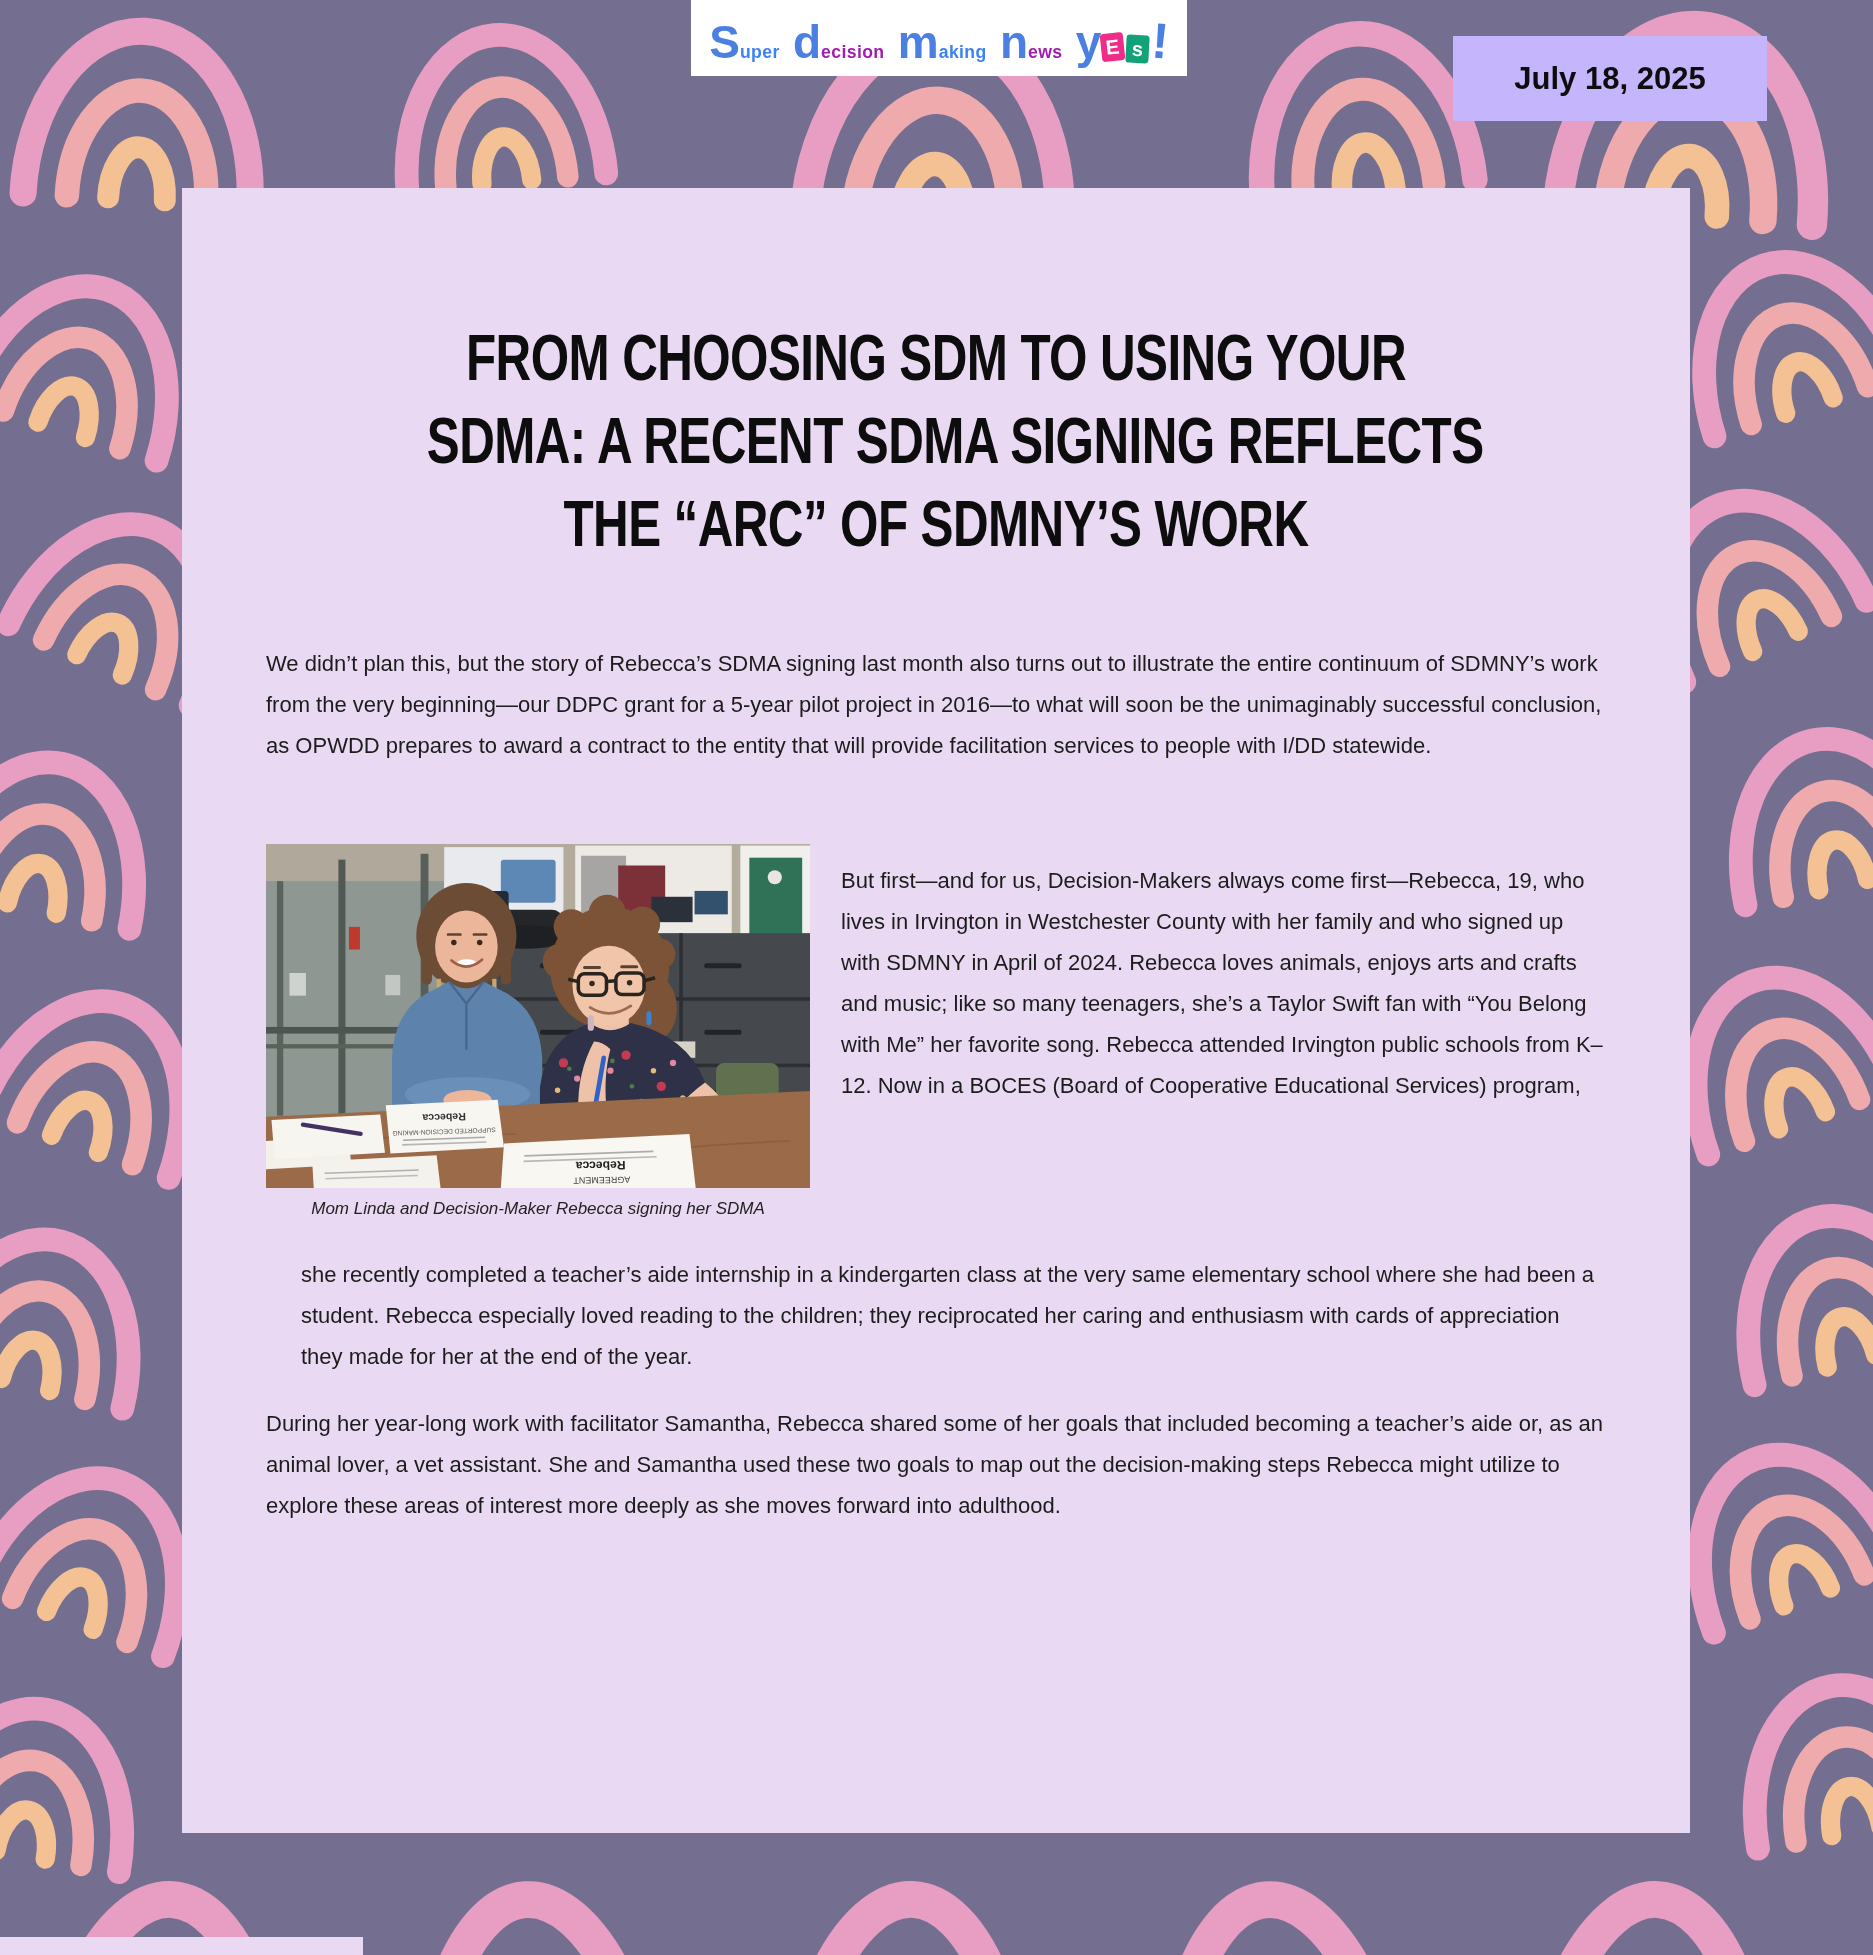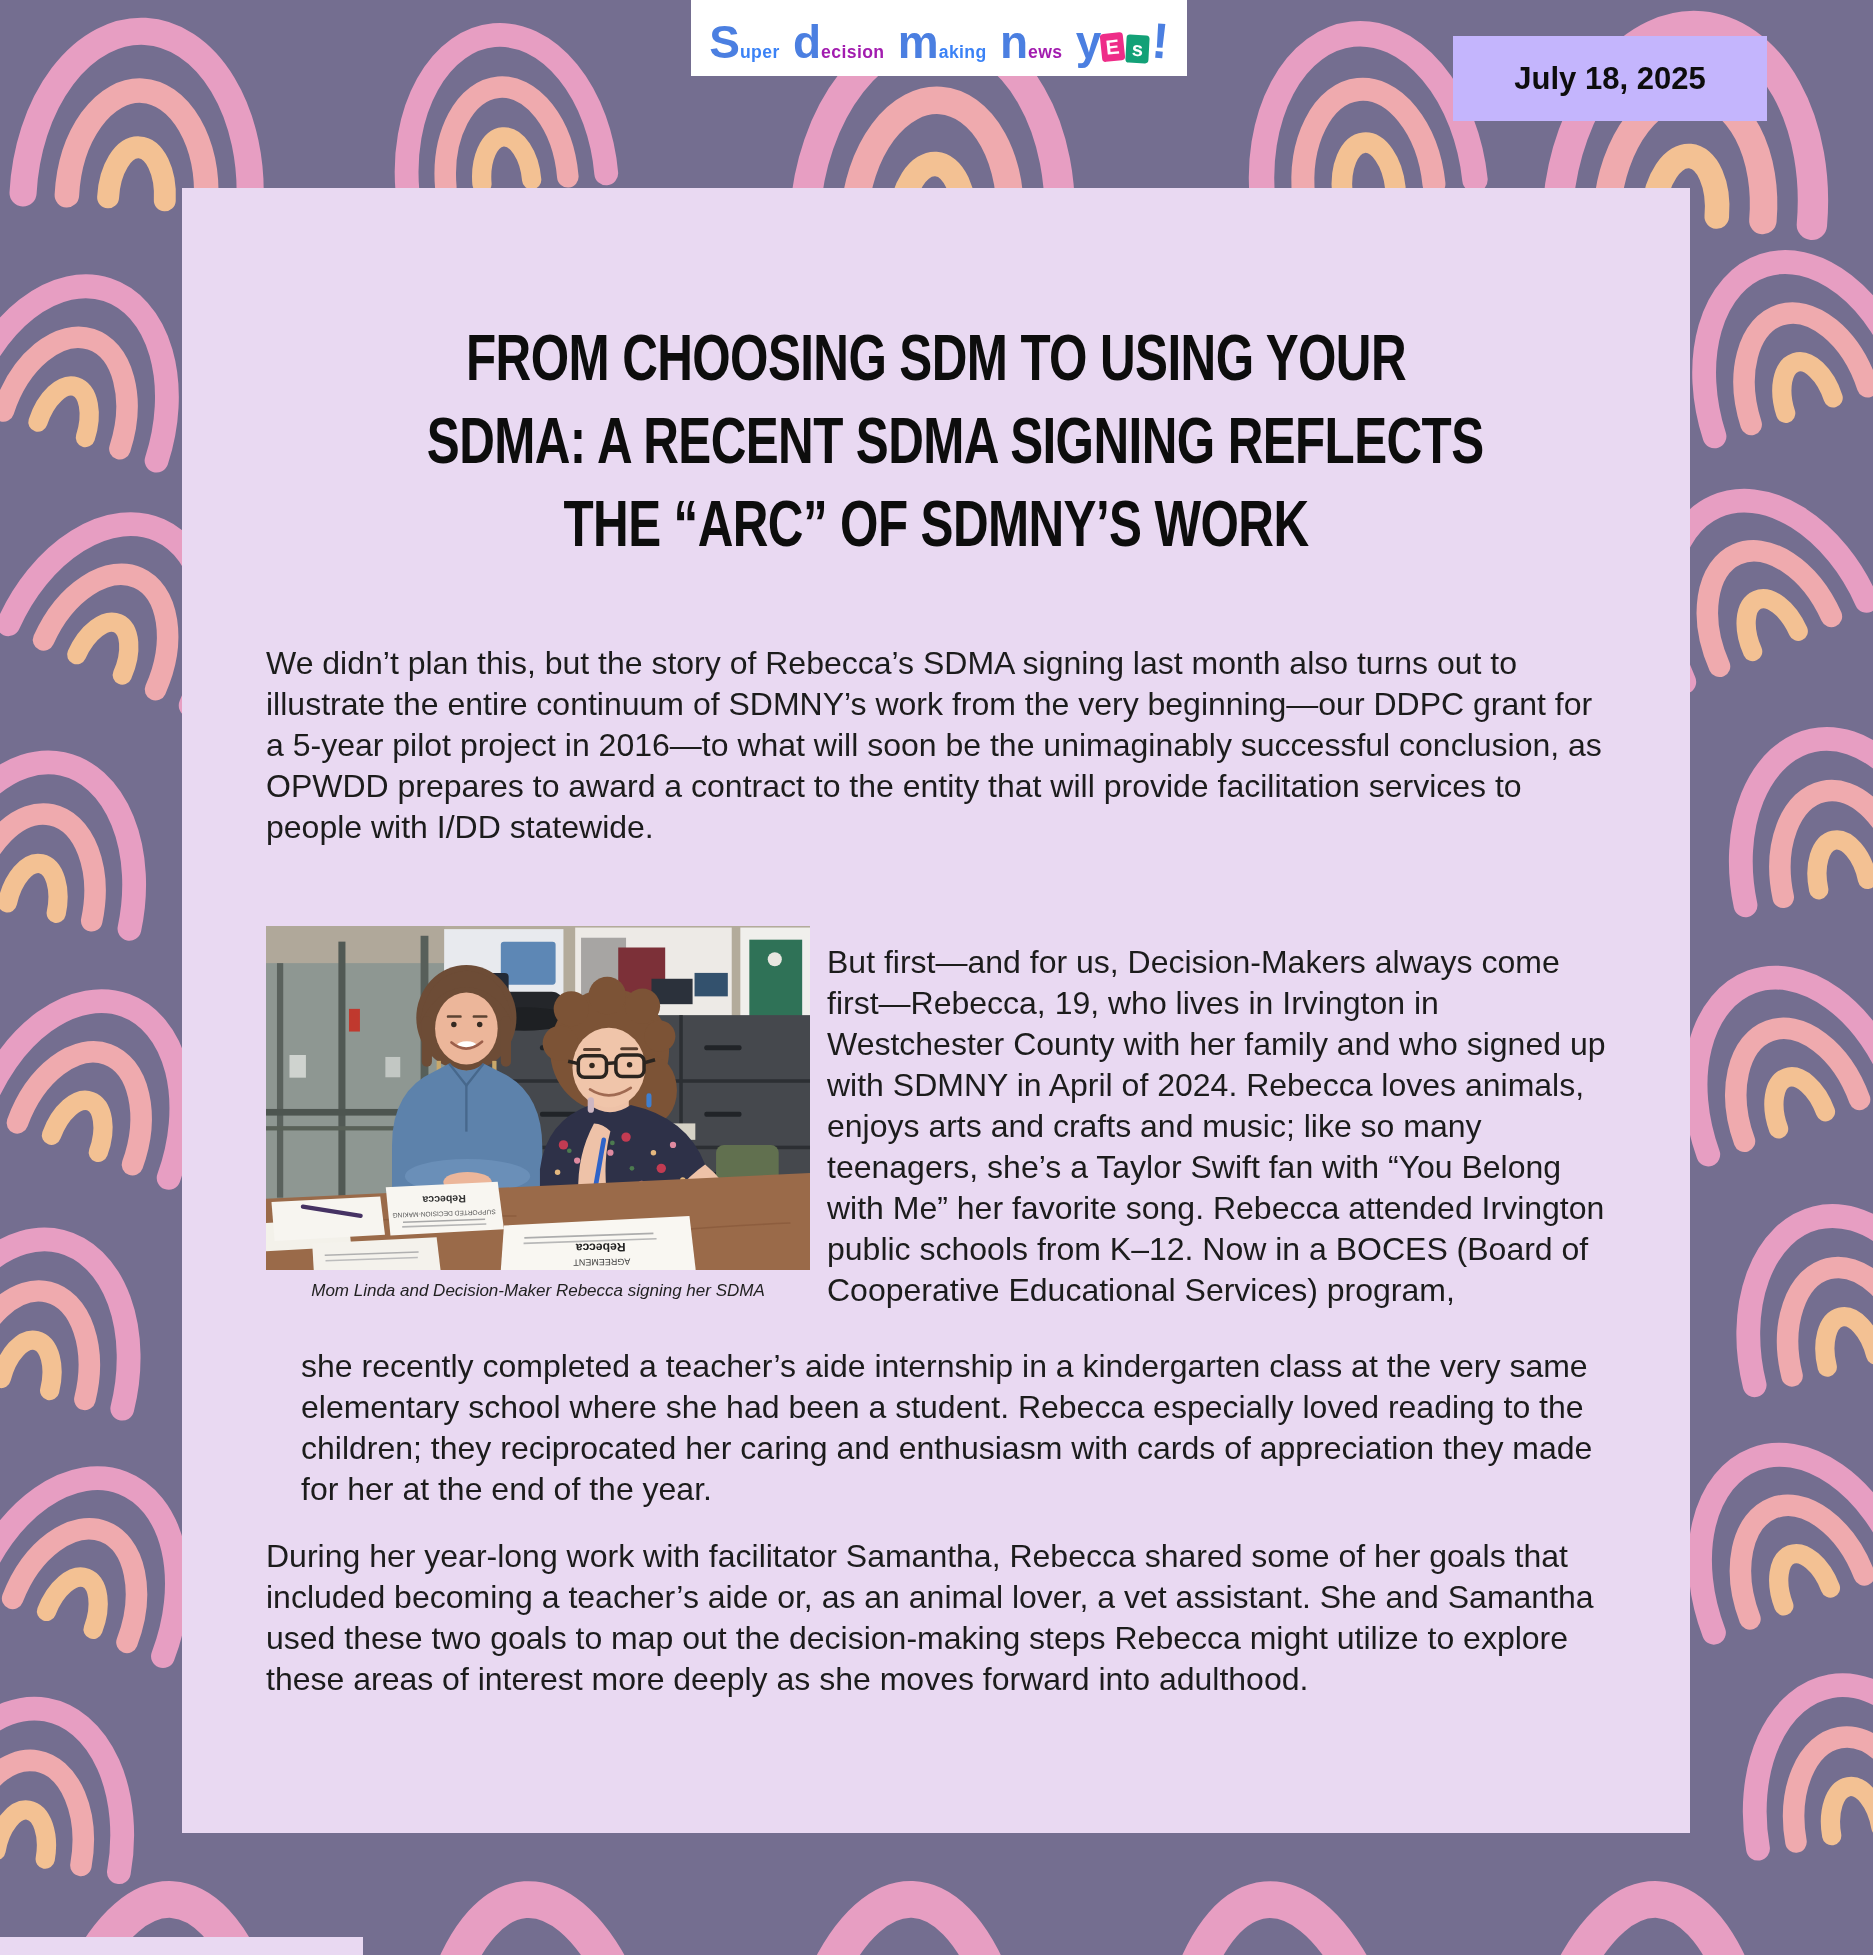--- a/index.html
+++ b/index.html
@@ -40,29 +40,29 @@
   .card {
     position: absolute; left: 182px; top: 188px; width: 1508px; height: 1645px;
     background: #e9d9f2; padding: 8px 84px;
   }
   .headline {
     margin: 0 0 78px 0; padding-top: 120px;
     text-align: center; font-weight: 700; color: #0d0d0d;
     font-size: 65px; line-height: 83px; letter-spacing: -0.8px;
     transform: scaleX(0.76); transform-origin: 50% 0; white-space: nowrap;
   }
-  .body-text { margin: 0; font-size: 32px; line-height: 41px; color: #1c1c1c; }
+  .body-text { margin: 0; font-size: 22px; line-height: 41px; color: #1c1c1c; }
   .media-row { display: flex; margin-top: 78px; }
   .photo-fig { margin: 0; width: 544px; flex: none; }
   .photo-svg { display: block; width: 544px; height: 344px; }
   .photo-caption {
     margin-top: 11px; font-size: 17px; font-style: italic;
     text-align: center; color: #222222;
   }
-  .col-right { margin-left: 17px; padding-top: 15.6px; flex: 1; }
+  .col-right { margin-left: 31px; padding-top: 15.6px; flex: 1; }
   .p3 { margin-top: 35px; margin-left: 35px; }
   .p4 { margin-top: 26px; }
   
   .footer-box {
     position: absolute; left: 0; top: 1937px; width: 363px; height: 99px;
     background: #e9d9f2; padding: 17.6px 0 0 45px;
   }
   .f-logo { font-size: 41px; font-weight: 700; color: #2d79bd; line-height: 1; letter-spacing: -0.4px; }
 </style>
 </head>

